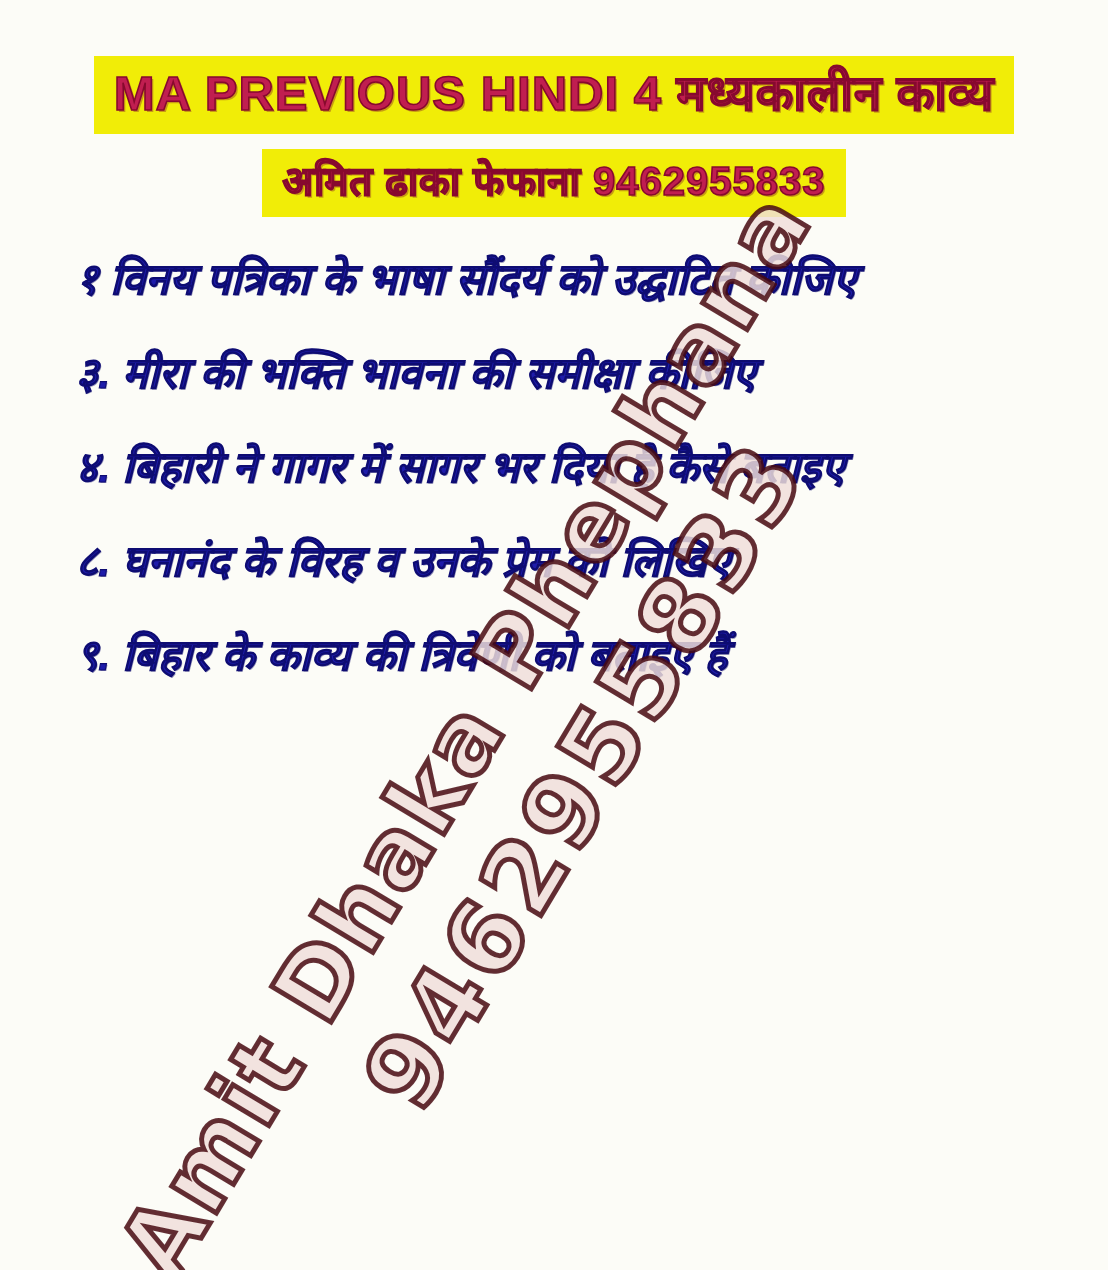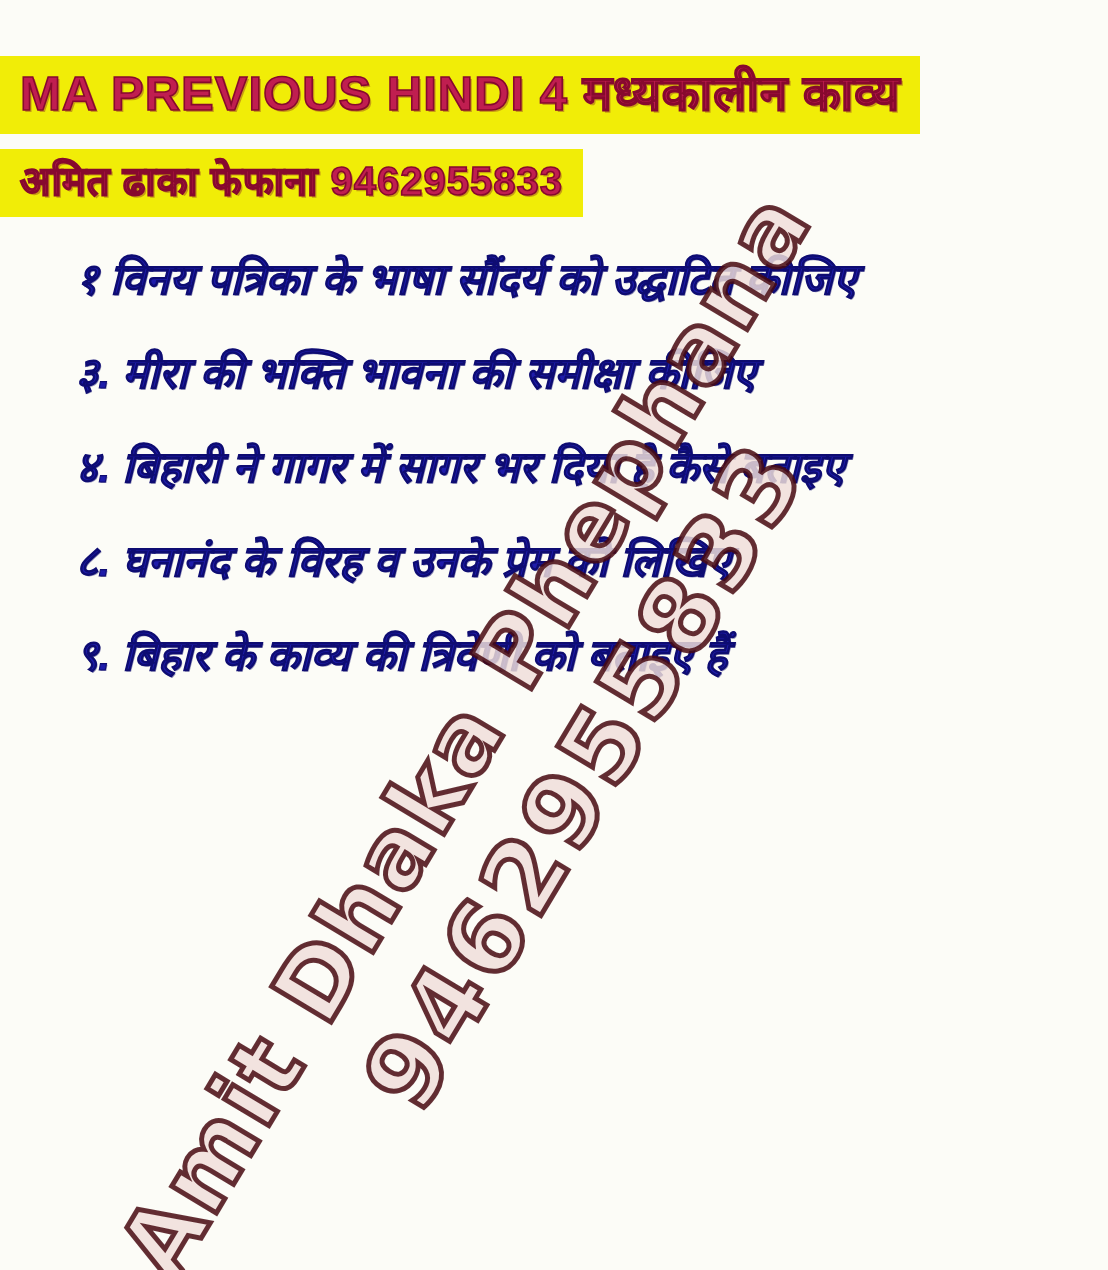--- a/index.html
+++ b/index.html
@@ -6,21 +6,21 @@
   body {
     width:1108px; height:1270px; overflow:hidden;
     background:#fbfbf5;
     font-family:"Liberation Sans", sans-serif;
   }
   .page {
     position:relative; width:1108px; height:1270px;
     background:#fcfcf7;
   }
   
-  .header { text-align:left; padding-top:56px; }
+  .header { text-align:center; padding-top:56px; }
   .hl {
     display:inline-block;
     background:#f1ed07;
     color:#c01e50;
     font-weight:800;
     font-size:49px;
     line-height:1.12;
     padding:10px 20px 13px;
     letter-spacing:1px;
     -webkit-text-stroke:1.6px #87092e;

